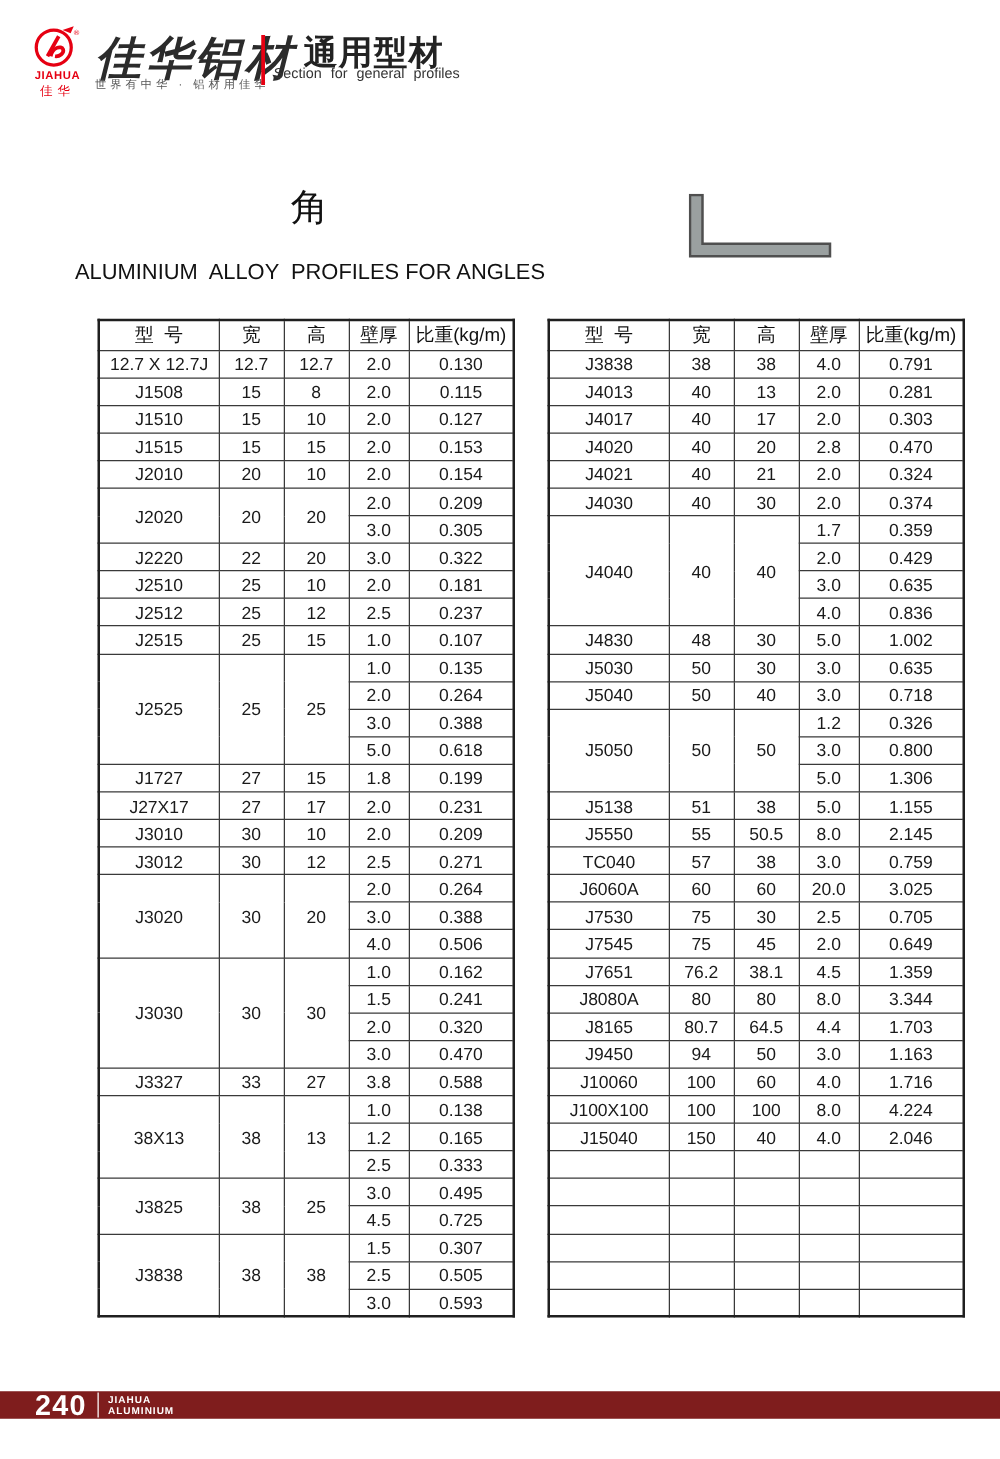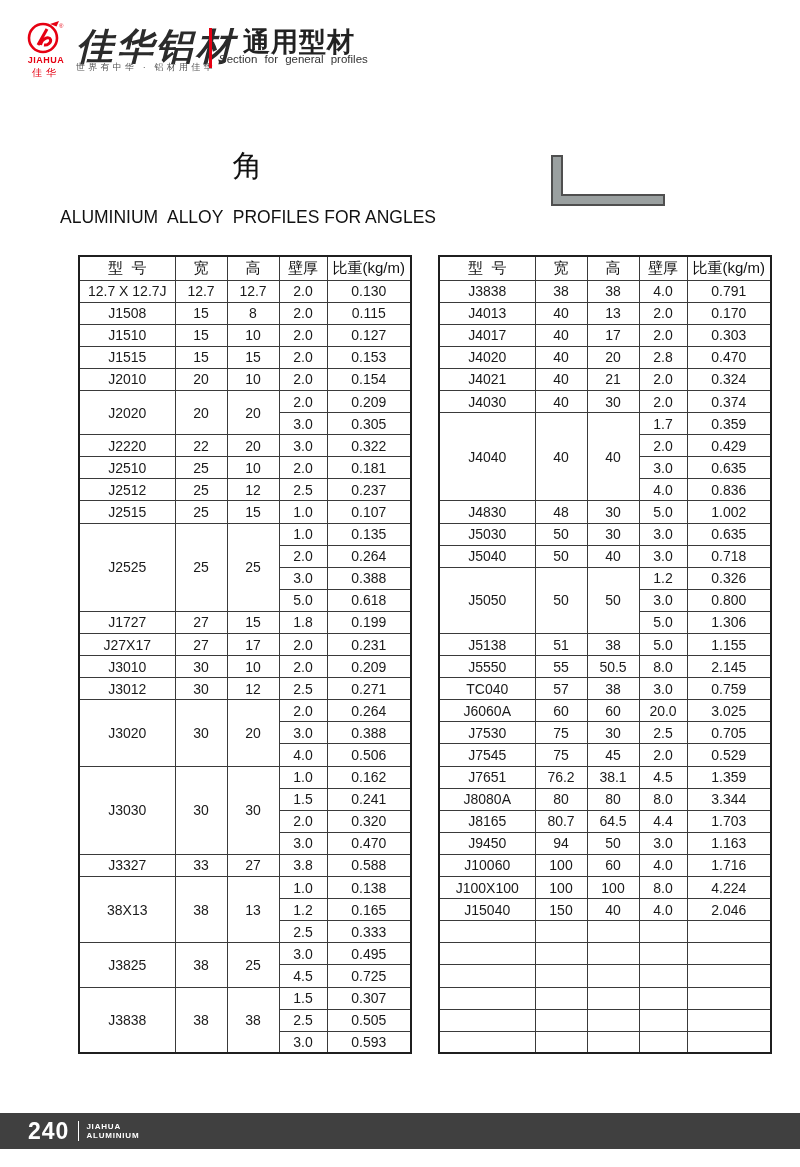--- a/index.html
+++ b/index.html
@@ -34,22 +34,22 @@
   .spec-table.left  { left: 78px; }
   .spec-table.right { left: 438px; }
   .spec-table, .spec-table th, .spec-table td { border: 1px solid #3a3a3a; }
   .spec-table { border: 2px solid #1f1f1f; }
   .spec-table th { height: 24px; font-size: 15px; font-weight: normal; white-space: pre;
     color: #111; padding: 0; }
   .spec-table td { height: 22.1px; font-size: 14px; text-align: center; color: #1a1a1a;
     padding: 0; white-space: pre; }
 
   
-  .footer-bar { position: absolute; left: 0; top: 1113px; width: 800px; height: 36px;
-    background: #404040; display: flex; align-items: center; }
+  .footer-bar { position: absolute; left: 0; top: 1113px; width: 800px; height: 22px;
+    background: #7f1d1d; display: flex; align-items: center; }
   .footer-inner { display: flex; align-items: center; margin-left: 28px; color: #fff; }
   .footer-page { font-size: 23px; font-weight: bold; letter-spacing: 1px; }
   .footer-sep { width: 1px; height: 20px; background: #ffffff; margin: 0 7px 0 9px; }
   .footer-brand { font-size: 8px; font-weight: bold; letter-spacing: 0.8px; line-height: 9px; }
 </style>
 </head>
 <body>
 
 <div class="logo-block">
   <svg class="logo-mark" width="40" height="34" viewBox="0 0 40 34">
@@ -324,21 +324,21 @@
         <td rowspan="1">38</td>
         <td rowspan="1">38</td>
         <td>4.0</td>
         <td>0.791</td>
       </tr>
       <tr>
         <td rowspan="1">J4013</td>
         <td rowspan="1">40</td>
         <td rowspan="1">13</td>
         <td>2.0</td>
-        <td>0.170</td>
+        <td>0.281</td>
       </tr>
       <tr>
         <td rowspan="1">J4017</td>
         <td rowspan="1">40</td>
         <td rowspan="1">17</td>
         <td>2.0</td>
         <td>0.303</td>
       </tr>
       <tr>
         <td rowspan="1">J4020</td>
@@ -449,21 +449,21 @@
         <td rowspan="1">75</td>
         <td rowspan="1">30</td>
         <td>2.5</td>
         <td>0.705</td>
       </tr>
       <tr>
         <td rowspan="1">J7545</td>
         <td rowspan="1">75</td>
         <td rowspan="1">45</td>
         <td>2.0</td>
-        <td>0.529</td>
+        <td>0.649</td>
       </tr>
       <tr>
         <td rowspan="1">J7651</td>
         <td rowspan="1">76.2</td>
         <td rowspan="1">38.1</td>
         <td>4.5</td>
         <td>1.359</td>
       </tr>
       <tr>
         <td rowspan="1">J8080A</td>

